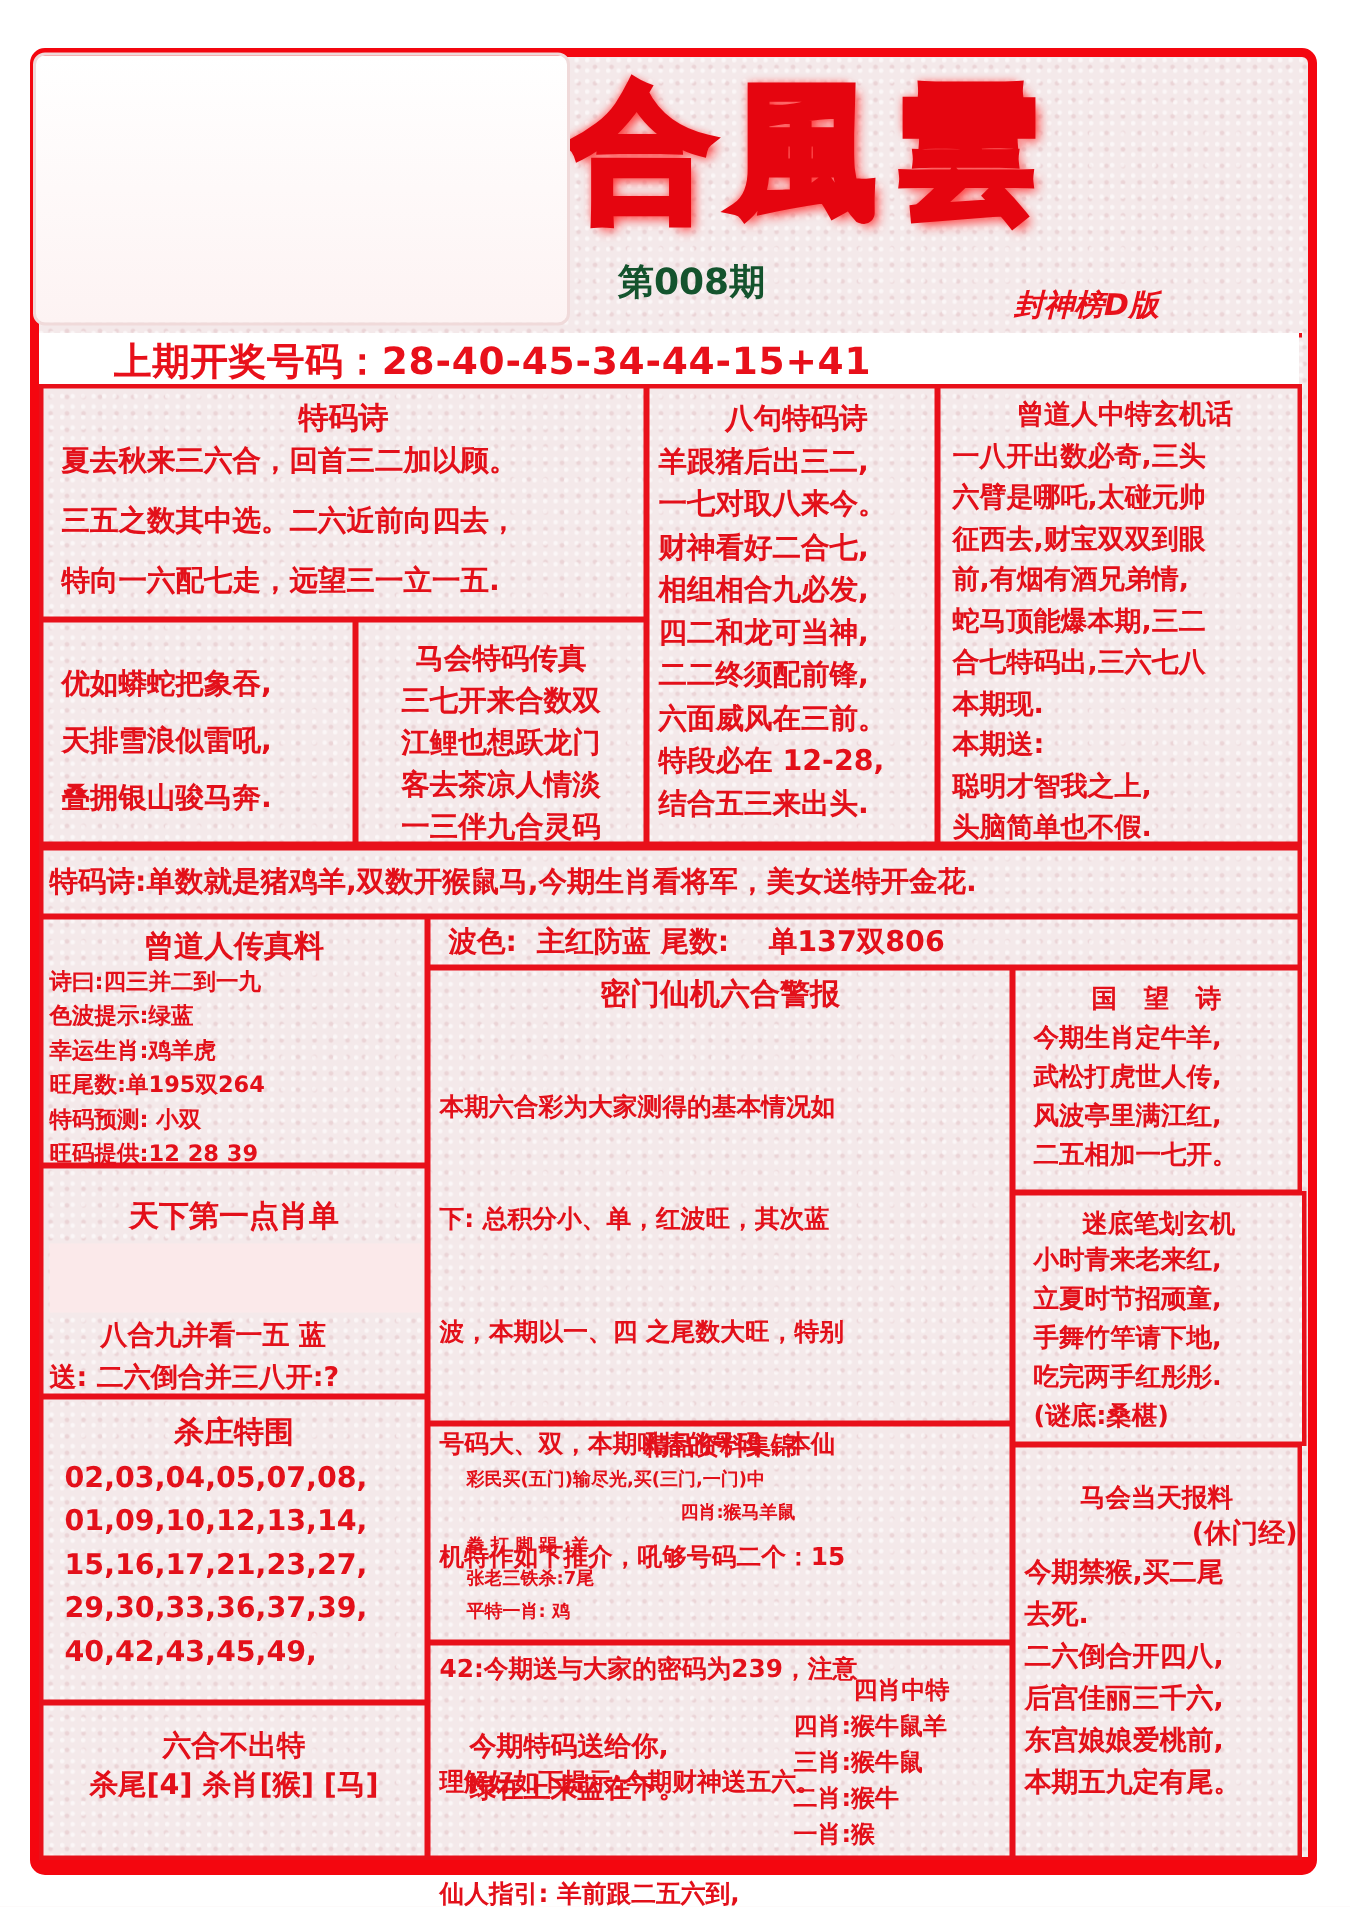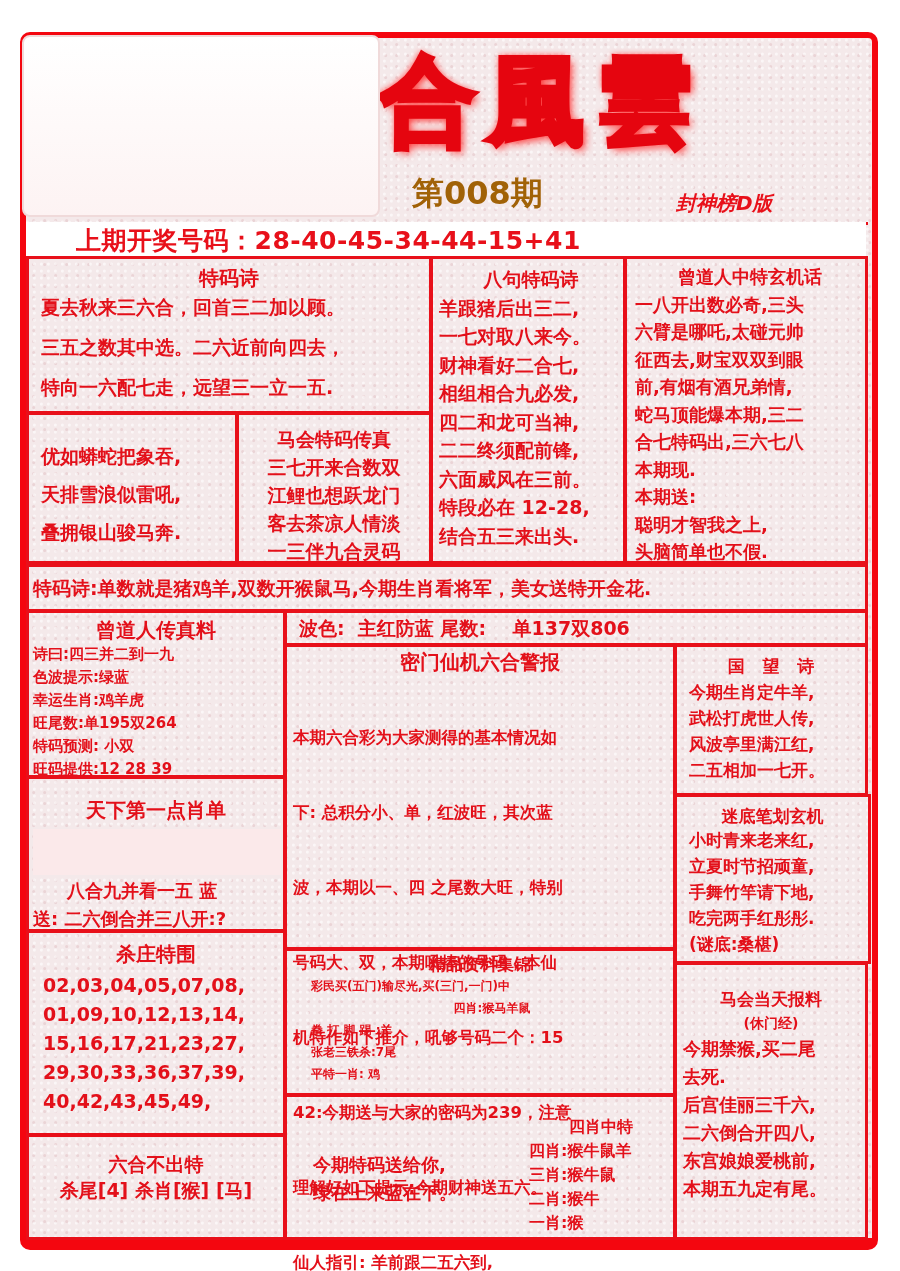--- a/index.html
+++ b/index.html
@@ -26,21 +26,21 @@
     color: #fff; letter-spacing: 12px;
     -webkit-text-stroke: 5px #e5050f;
     text-shadow: 4px 4px 8px #ff2b2b, -2px -2px 6px #ff5858;
     font-family: "DejaVu Serif", "Liberation Serif", serif;
   }
   .whitebox {
     position: absolute; left: 22px; top: 35px; width: 358px; height: 182px;
     background: linear-gradient(180deg,#ffffff 0%, #fdf3f3 100%);
     border-radius: 8px; border: 2px solid #f0dada;
   }
-  .issue { position: absolute; left: 412px; top: 172px; font-size: 32px; font-weight: bold; color: #a16207; }
+  .issue { position: absolute; left: 412px; top: 172px; font-size: 24px; font-weight: bold; color: #14532d; }
   .edition { position: absolute; left: 676px; top: 190px; font-size: 20px; font-weight: bold; font-style: italic; color: #e8101a; }
   .hdr-line { position: absolute; left: 380px; top: 222px; width: 488px; height: 3px; background: #e8101a; }
   .lastdraw-band { position: absolute; left: 26px; top: 222px; width: 840px; height: 34px; background: #fff; }
   .lastdraw { position: absolute; left: 76px; top: 224px; font-size: 25px; font-weight: bold; color: #e8101a; letter-spacing: 0.5px; }
 
   .title { font-weight: bold; text-align: center; font-size: 20px; line-height: 26px; }
   .lines div { font-weight: bold; white-space: nowrap; }
   .c { text-align: center; }
 </style>
 </head>
@@ -216,22 +216,22 @@
     <div>小时青来老来红,</div>
     <div>立夏时节招顽童,</div>
     <div>手舞竹竿请下地,</div>
     <div>吃完两手红彤彤.</div>
     <div>(谜底:桑椹)</div>
   </div>
 </div>
 
 <div class="box" style="left:674px;top:962px;width:194px;height:278px;">
   <div class="title" style="margin-top:22px;font-size:17px;line-height:24px;">马会当天报料</div>
-  <div class="title" style="font-size:14px;line-height:24px;">(休门经)</div>
+  <div class="title" style="font-size:18px;line-height:24px;text-align:right;">(休门经)</div>
   <div class="lines" style="padding-left:6px;font-size:18px;line-height:28px;">
     <div>今期禁猴,买二尾</div>
     <div>去死.</div>
+    <div>二六倒合开四八,</div>
     <div>后宫佳丽三千六,</div>
-    <div>二六倒合开四八,</div>
     <div>东宫娘娘爱桃前,</div>
     <div>本期五九定有尾。</div>
   </div>
 </div>
 
 </body></html>

